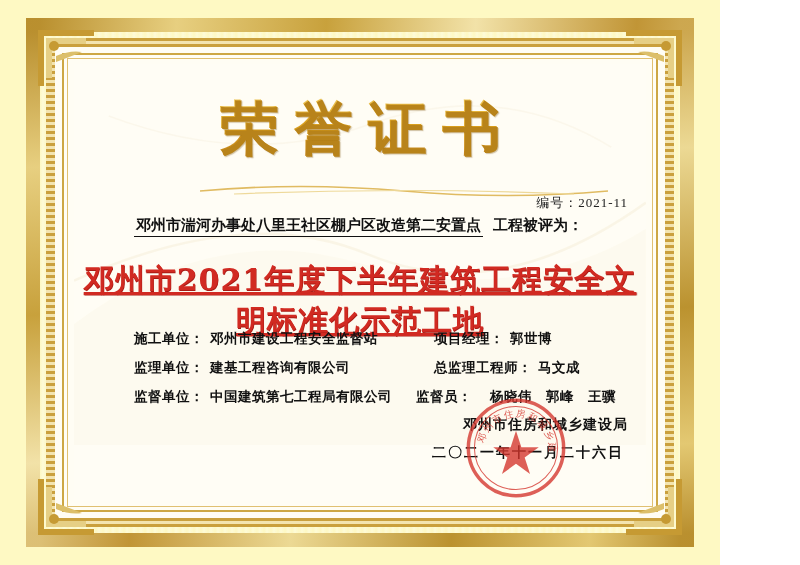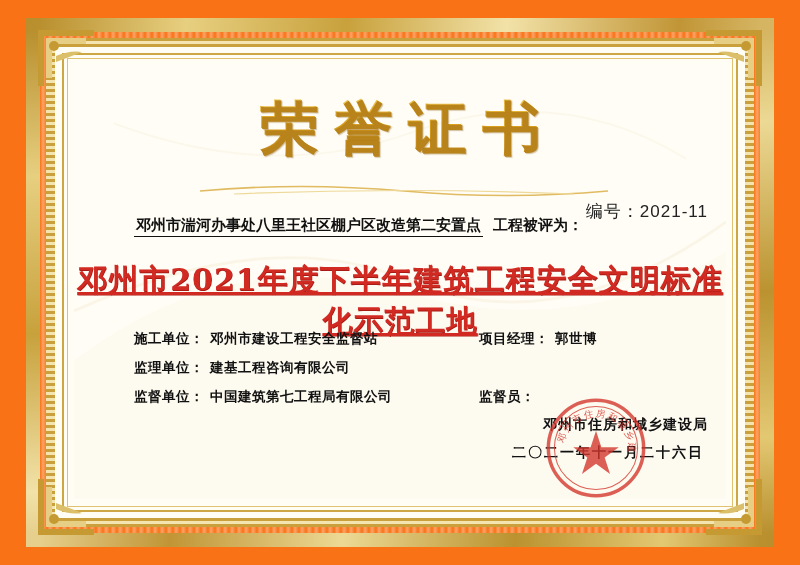--- a/index.html
+++ b/index.html
@@ -10,23 +10,23 @@
   body {
     width: 800px;
     height: 565px;
     overflow: hidden;
     font-family: "DejaVu Sans", "Liberation Sans", sans-serif;
   }
 
   
   .certificate {
     position: relative;
-    width: 800px;
+    width: 720px;
     height: 565px;
-    background: #f97316;
+    background: #fef9c3;
     box-sizing: border-box;
   }
 
   
   .border-outer {
     position: absolute;
     left: 26px;
     top: 18px;
     right: 26px;
     bottom: 18px;
@@ -139,24 +139,24 @@
     position: absolute;
     left: 120px;
     right: 120px;
     top: 120px;
     height: 14px;
   }
 
   .serial {
     position: absolute;
     right: 18px;
-    top: 136px;
-    font-size: 17px;
+    top: 130px;
+    font-size: 13px;
     color: #222;
-    font-family: Liberation Sans, sans-serif;
+    font-family: Liberation Serif, serif;
     letter-spacing: 1px;
   }
 
   .project-line {
     position: absolute;
     left: 60px;
     right: 40px;
     top: 152px;
     font-size: 15px;
     color: #111;
@@ -193,21 +193,20 @@
     left: 60px;
     right: 30px;
     top: 266px;
     font-size: 13.5px;
     color: #111;
   }
   .info-row {
     display: flex;
     align-items: baseline;
     margin-bottom: 11px;
-    gap: 45px;
   }
   .info-col-left {
     width: 300px;
     display: flex;
     align-items: baseline;
   }
   .info-col-right {
     flex: 1;
     display: flex;
     align-items: baseline;
@@ -337,28 +336,33 @@
         <div class="info-col-right">
           <span class="lbl">项目经理：</span>
           <span class="val">郭世博</span>
         </div>
       </div>
       <div class="info-row">
         <div class="info-col-left">
           <span class="lbl">监理单位：</span>
           <span class="val">建基工程咨询有限公司</span>
         </div>
+        <div class="info-col-right">
+          <span class="lbl">总监理工程师：</span>
+          <span class="val">马文成</span>
+        </div>
       </div>
       <div class="info-row">
         <div class="info-col-left">
           <span class="lbl">监督单位：</span>
           <span class="val">中国建筑第七工程局有限公司</span>
         </div>
         <div class="info-col-right">
           <span class="lbl">监督员：</span>
+          <span class="val val-gap">杨晓伟　郭峰　王骥</span>
         </div>
       </div>
     </div>
 
     <div class="issuer">邓州市住房和城乡建设局</div>
     <div class="issue-date">二〇二一年十一月二十六日</div>
 
     <svg class="seal" viewBox="0 0 120 120">
       <circle cx="60" cy="60" r="55" fill="none" stroke="#d4342c" stroke-width="4"></circle>
       <circle cx="60" cy="60" r="48" fill="none" stroke="#d4342c" stroke-width="1.2"></circle>

